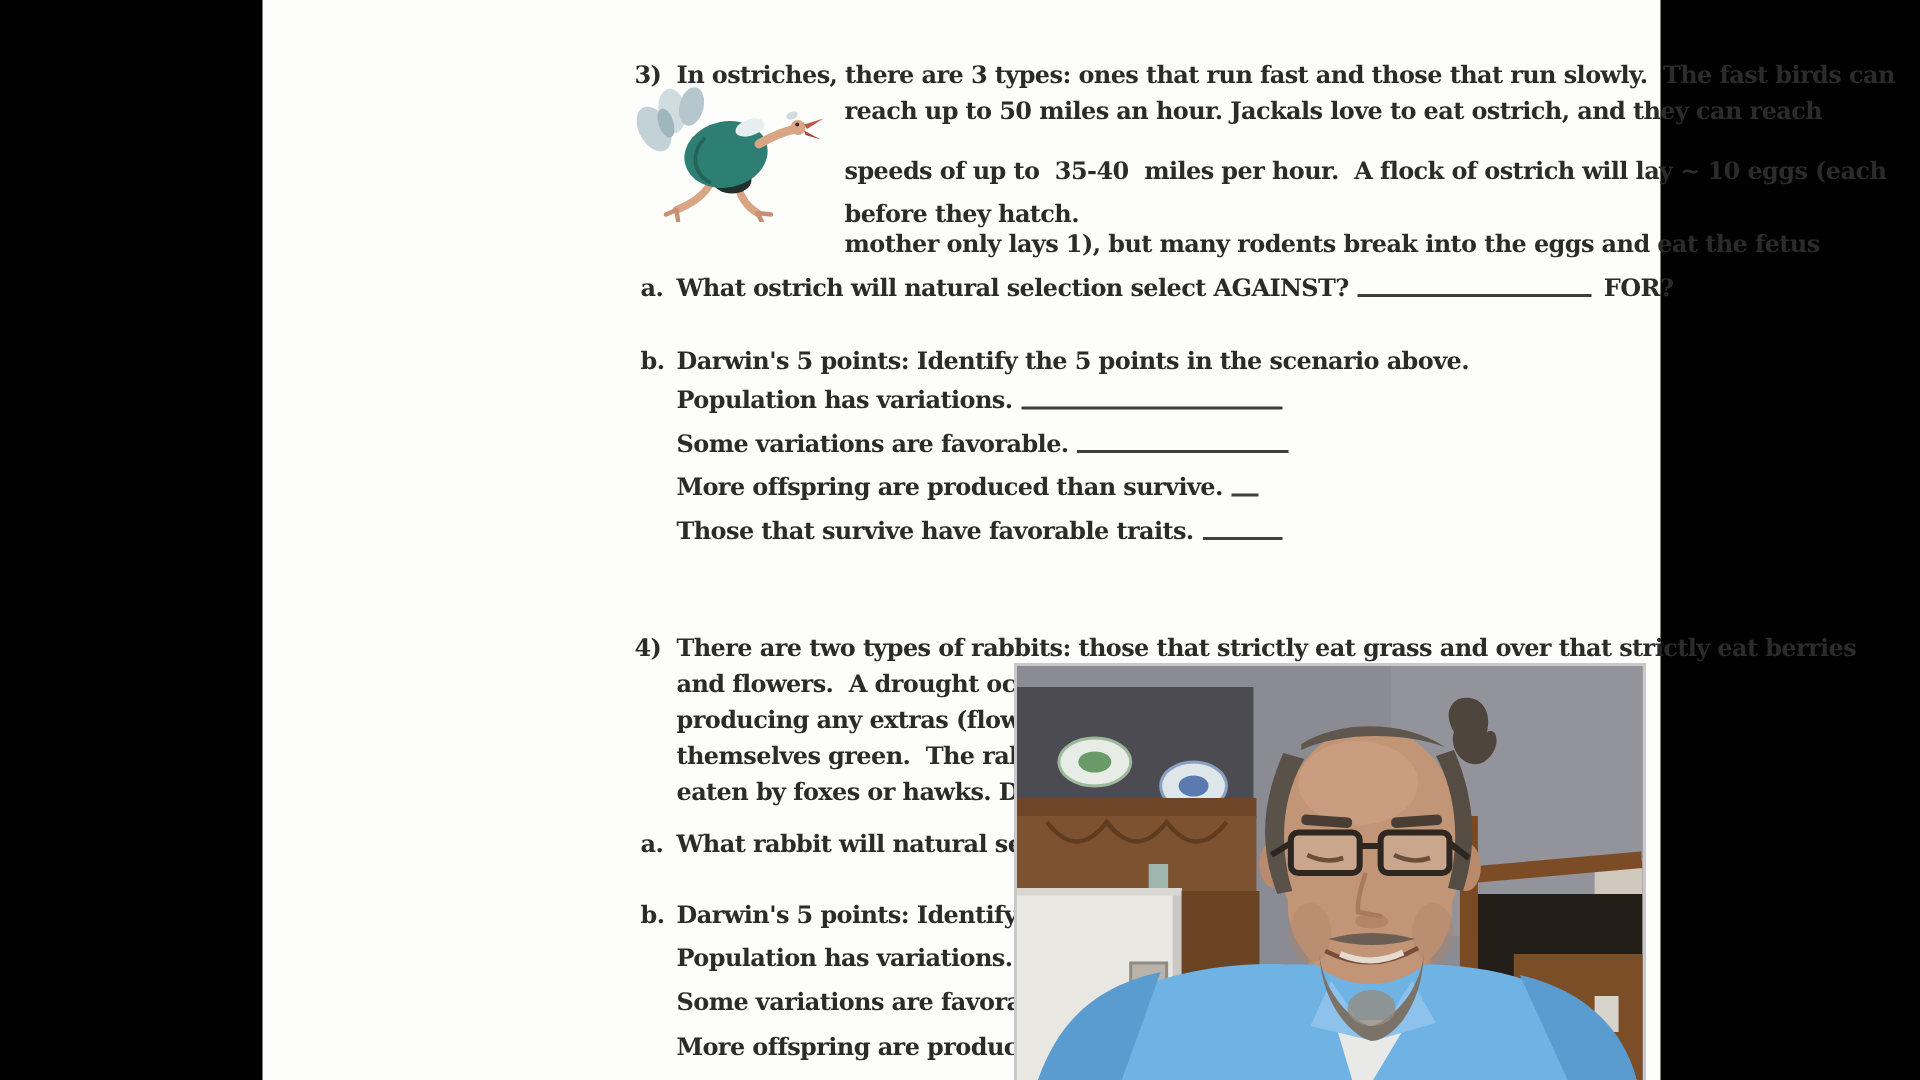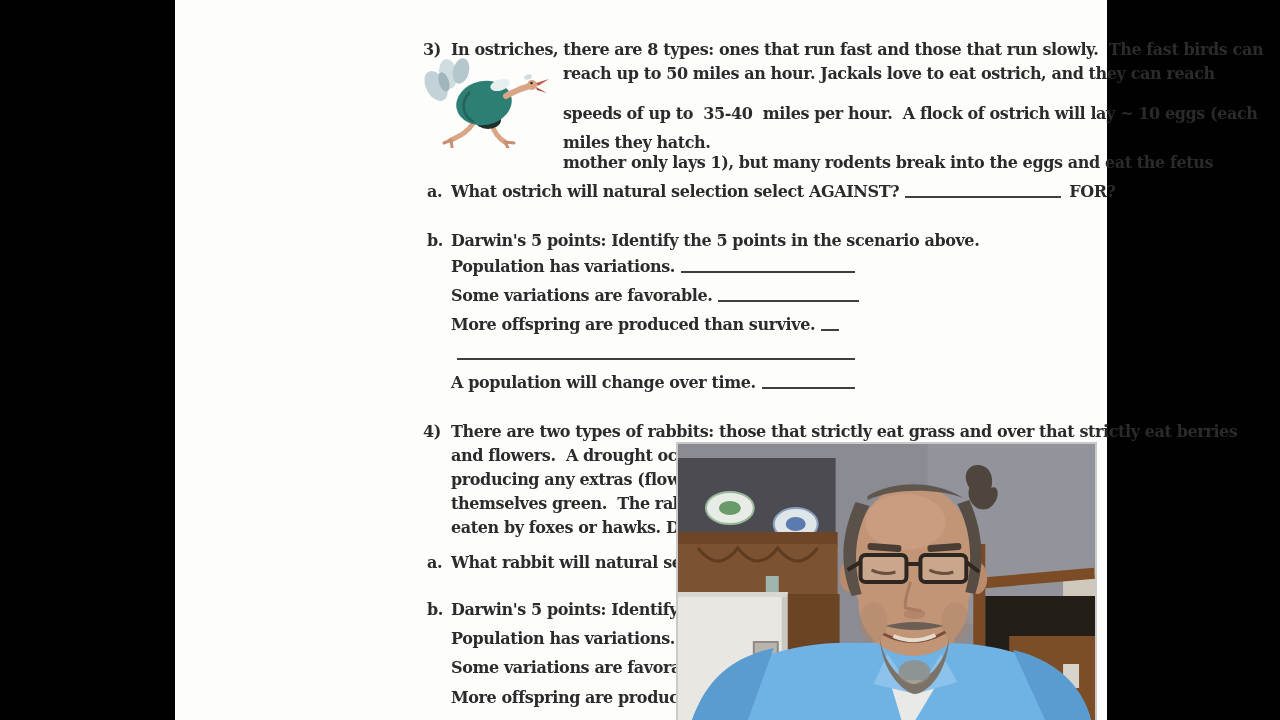--- a/index.html
+++ b/index.html
@@ -37,25 +37,25 @@
   }
   .webcam svg { display:block; width:100%; height:100%; }
 </style>
 </head>
 <body>
 
 <div class="stage">
   <div class="doc">
 
     <span class="t" style="left:248px; top:40px;">3)</span>
-    <span class="t" style="left:276px; top:40px;">In ostriches, there are 8 types: ones that run fast and those that run slowly.  The fast birds can</span>
+    <span class="t" style="left:276px; top:40px;">In ostriches, there are 3 types: ones that run fast and those that run slowly.  The fast birds can</span>
     <span class="t" style="left:388px; top:64px;">reach up to 50 miles an hour. Jackals love to eat ostrich, and they can reach</span>
     <span class="t" style="left:388px; top:104px;">speeds of up to  35-40  miles per hour.  A flock of ostrich will lay ~ 10 eggs (each</span>
     <span class="t" style="left:388px; top:110px;margin-top:43px;">mother only lays 1), but many rodents break into the eggs and eat the fetus</span>
-    <span class="t" style="left:388px; top:133px;">miles they hatch.</span>
+    <span class="t" style="left:388px; top:133px;">before they hatch.</span>
 
     <svg class="ostrich" viewBox="0 0 132 92">
       <g>
         <ellipse cx="18" cy="30" rx="10" ry="16" fill="#c2d2d6" transform="rotate(-28 18 30)"></ellipse>
         <ellipse cx="30" cy="18" rx="9" ry="15" fill="#cfdde0" transform="rotate(-8 30 18)"></ellipse>
         <ellipse cx="43" cy="15" rx="8" ry="13" fill="#b5c7cc" transform="rotate(14 43 15)"></ellipse>
         <ellipse cx="26" cy="26" rx="5" ry="10" fill="#9fb6bc" transform="rotate(-18 26 26)"></ellipse>
       </g>
       <path d="M56,66 C50,76 42,80 33,84" stroke="#d9a584" stroke-width="5" fill="none" stroke-linecap="round"></path>
       <path d="M33,84 l-7,3 M33,84 l1,7" stroke="#c98f72" stroke-width="3" stroke-linecap="round"></path>
@@ -89,24 +89,21 @@
     <div class="row" style="left:276px; top:256px; right:252px;">
       <span>Population has variations.</span><span class="blank"></span>
     </div>
     <div class="row" style="left:276px; top:285px; right:248px;">
       <span>Some variations are favorable.</span><span class="blank"></span>
     </div>
     <div class="row" style="left:276px; top:314px; right:268px;">
       <span>More offspring are produced than survive.</span><span class="blank"></span>
     </div>
     <div class="row" style="left:276px; top:343px; right:252px;">
-      <span class="blank"></span>
-    </div>
-    <div class="row" style="left:276px; top:372px; right:252px;">
-      <span>A population will change over time.</span><span class="blank"></span>
+      <span>Those that survive have favorable traits.</span><span class="blank"></span>
     </div>
 
     <span class="t" style="left:248px; top:422px;">4)</span>
     <span class="t" style="left:276px; top:422px;">There are two types of rabbits: those that strictly eat grass and over that strictly eat berries</span>
     <span class="t" style="left:276px; top:446px;">and flowers.  A drought occurs one year,  and the</span>
     <span class="t" style="left:276px; top:470px;">producing any extras (flowers, berries, etc.).They</span>
     <span class="t" style="left:276px; top:494px;">themselves green.  The rabbits have had babies a</span>
     <span class="t" style="left:276px; top:518px;">eaten by foxes or hawks. Due to the drought, man</span>
 
     <div class="row" style="left:252px; top:552px;">

